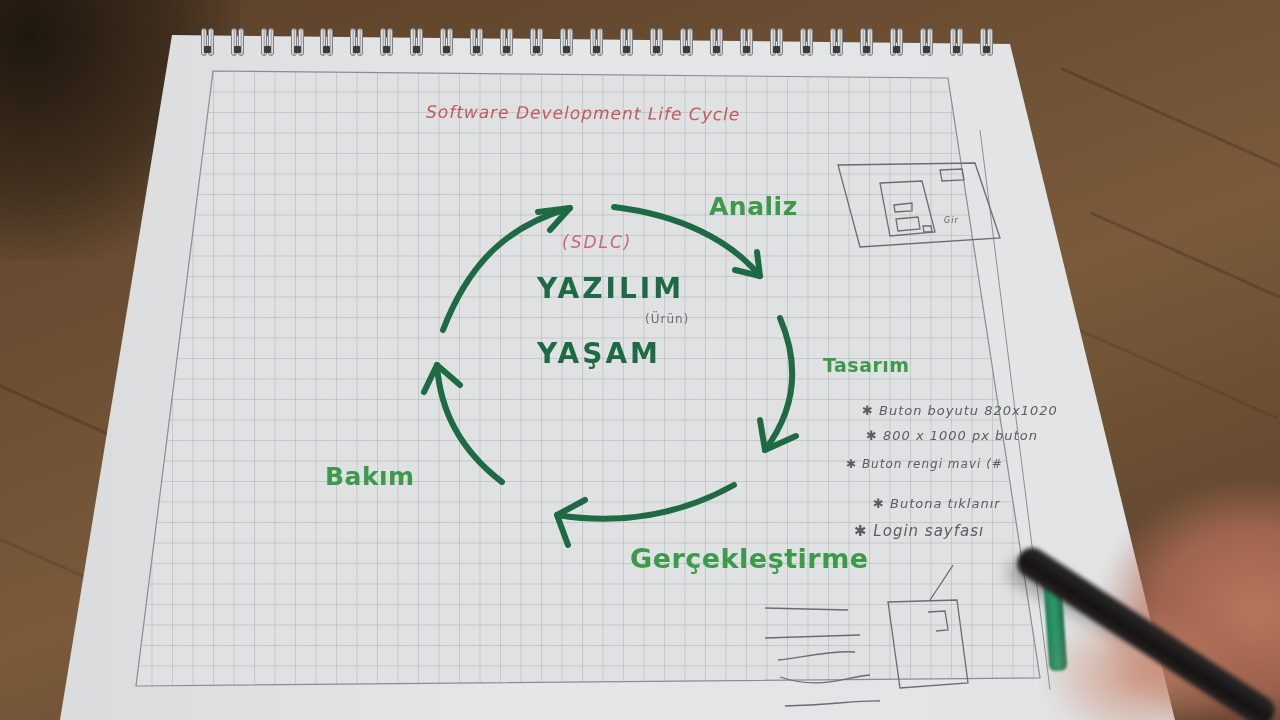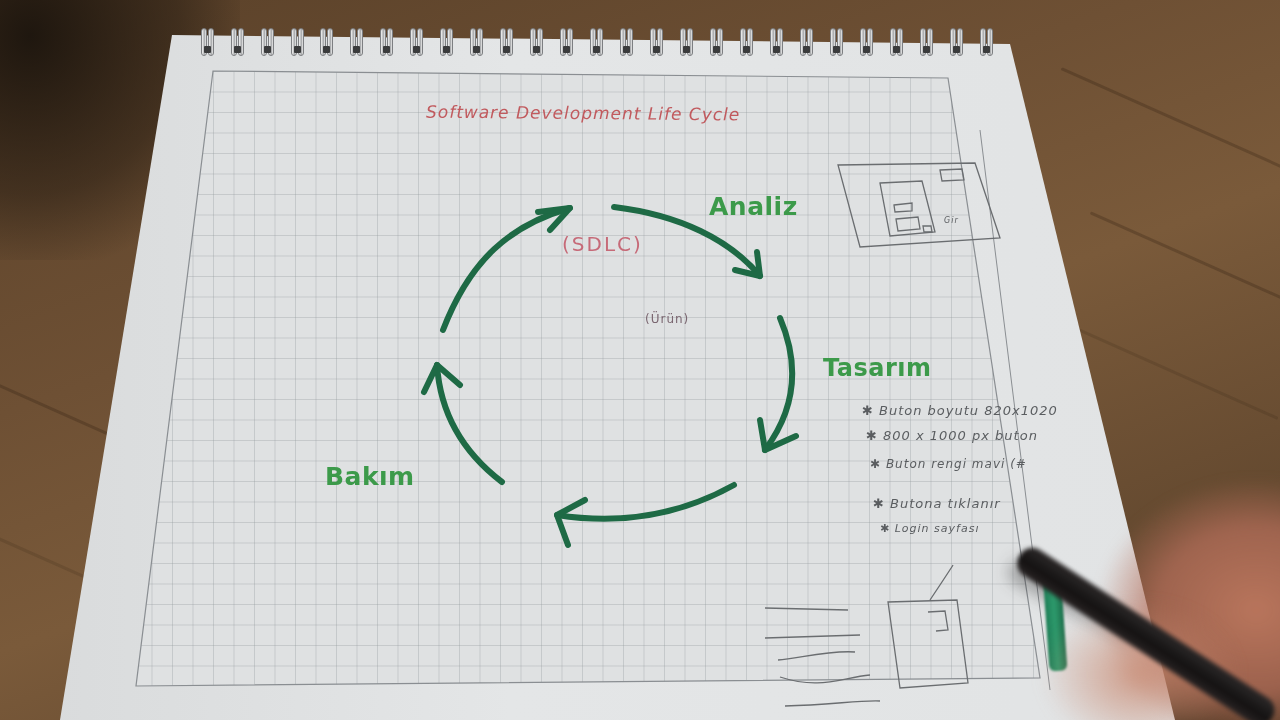--- a/index.html
+++ b/index.html
@@ -50,21 +50,21 @@
   }
   .label-green {
     font-family:"DejaVu Sans", sans-serif; font-weight:bold; color:#3c9a4a; letter-spacing:0.5px;
   }
   .label-dark {
     font-family:"DejaVu Sans", sans-serif; font-weight:bold; color:#1e6a45; letter-spacing:3px;
   }
   .note-pencil {
     font-family:"DejaVu Sans", sans-serif; color:#5a5d60; font-size:13px; font-style:italic; letter-spacing:1px;
   }
-  .sdlc { color:#c66a78; font-size:20px; letter-spacing:2px; font-family:"DejaVu Sans", sans-serif; }
+  .sdlc { color:#c66a78; font-size:17px; letter-spacing:2px; font-family:"DejaVu Sans", sans-serif;font-style:italic; }
   .urun { color:#7a6670; font-size:12px; letter-spacing:1px; font-family:"DejaVu Sans", sans-serif; }
   .hand {
     position:absolute; left:1100px; top:480px; width:260px; height:260px;
     background: radial-gradient(ellipse at 60% 50%, rgba(190,120,95,0.95) 0%, rgba(180,110,90,0.75) 45%, rgba(170,110,90,0) 72%);
     filter: blur(6px);
   }
   .hand2 {
     position:absolute; left:1040px; top:600px; width:200px; height:150px;
     background: radial-gradient(ellipse at 50% 50%, rgba(200,135,110,0.8) 0%, rgba(200,135,110,0) 70%);
     filter: blur(8px);
@@ -258,25 +258,28 @@
 
       <path d="M734,485 C680,515 620,525 557,515"></path>
       <path d="M585,500 L557,515 L568,545"></path>
 
       <path d="M502,482 C460,450 440,410 437,365"></path>
       <path d="M424,392 L437,365 L460,385"></path>
     </g>
   </svg>
 
   <div class="hw label-green" style="left:709px;top:192px;font-size:25px;">Analiz</div>
-  <div class="hw label-green" style="left:823px;top:354px;font-size:24px;">Tasarım</div>
+  <div class="hw label-green" style="left:823px;top:354px;font-size:19px;">Tasarım</div>
+  <div class="hw label-green" style="left:630px;top:543px;font-size:27px;">Gerçekleştirme</div>
   <div class="hw label-green" style="left:325px;top:432px;font-size:25px;margin-top:30px;">Bakım</div>
 
   <div class="hw sdlc" style="left:562px;top:232px;">(SDLC)</div>
+  <div class="hw label-dark" style="left:537px;top:272px;font-size:28px;">YAZILIM</div>
   <div class="hw urun" style="left:645px;top:312px;">(Ürün)</div>
+  <div class="hw label-dark" style="left:537px;top:337px;font-size:28px;">YAŞAM</div>
 
   <svg width="1280" height="720" style="position:absolute;left:0;top:0;">
     <g fill="none" stroke="#6a6d70" stroke-width="1.3">
       <path d="M838,165 L975,163 L1000,238 L860,247 Z"></path>
       <path d="M880,183 L922,181 L935,232 L890,236 Z"></path>
       <path d="M894,205 L912,203 L912,211 L895,212 Z"></path>
       <path d="M896,219 L918,217 L920,229 L898,231 Z"></path>
       <path d="M923,226 L931,226 L932,232 L924,232 Z"></path>
       <path d="M940,170 L962,169 L964,180 L942,181 Z"></path>
     </g>
@@ -292,23 +295,23 @@
       <path d="M785,706 C830,705 860,700 880,701"></path>
       <path d="M888,602 L957,600 L968,683 L900,688 Z"></path>
       <path d="M928,612 L945,611 L948,630 L936,631"></path>
       <path d="M930,600 C940,585 950,570 953,565"></path>
     </g>
   </svg>
 
   <div>
     <div class="hw note-pencil" style="left:862px;top:403px;font-size:13px;">✱ <span>Buton boyutu 820x1020</span></div>
     <div class="hw note-pencil" style="left:866px;top:428px;font-size:13px;">✱ <span>800 x 1000 px buton</span></div>
-    <div class="hw note-pencil" style="left:870px;top:457px;font-size:12px;">✱ <span>Buton rengi mavi (#</span></div>
+    <div class="hw note-pencil" style="left:846px;top:457px;font-size:12px;">✱ <span>Buton rengi mavi (#</span></div>
     <div class="hw note-pencil" style="left:873px;top:496px;font-size:13px;">✱ <span>Butona tıklanır</span></div>
-    <div class="hw note-pencil" style="left:880px;top:522px;font-size:11px;">✱ <span>Login sayfası</span></div>
+    <div class="hw note-pencil" style="left:854px;top:522px;font-size:15px;">✱ <span>Login sayfası</span></div>
   </div>
 </div>
 
 <div>
   <div class="pen-shadow"></div>
   <div class="marker-stroke"></div>
   <div class="hand"></div>
   <div class="hand2"></div>
   <div class="pen"></div>
 </div>

